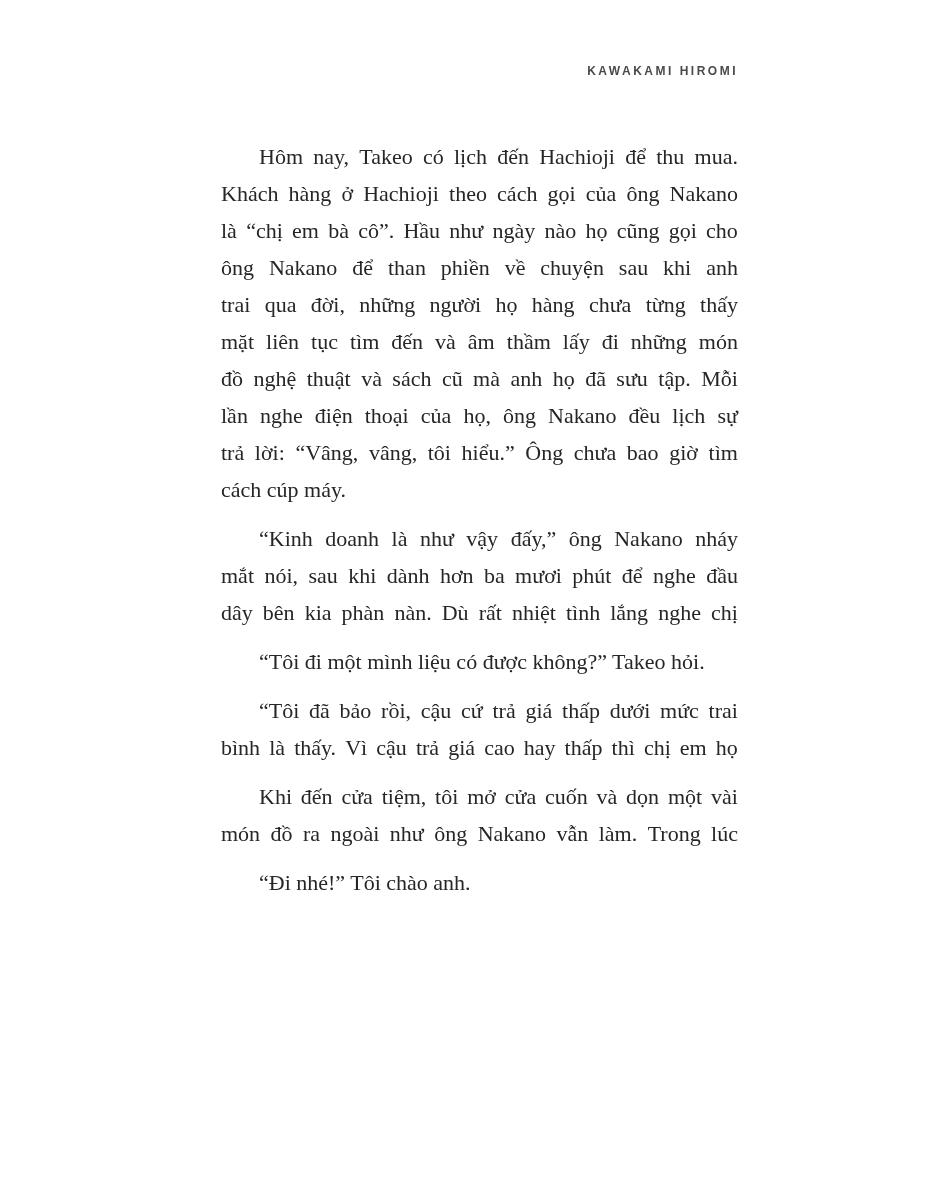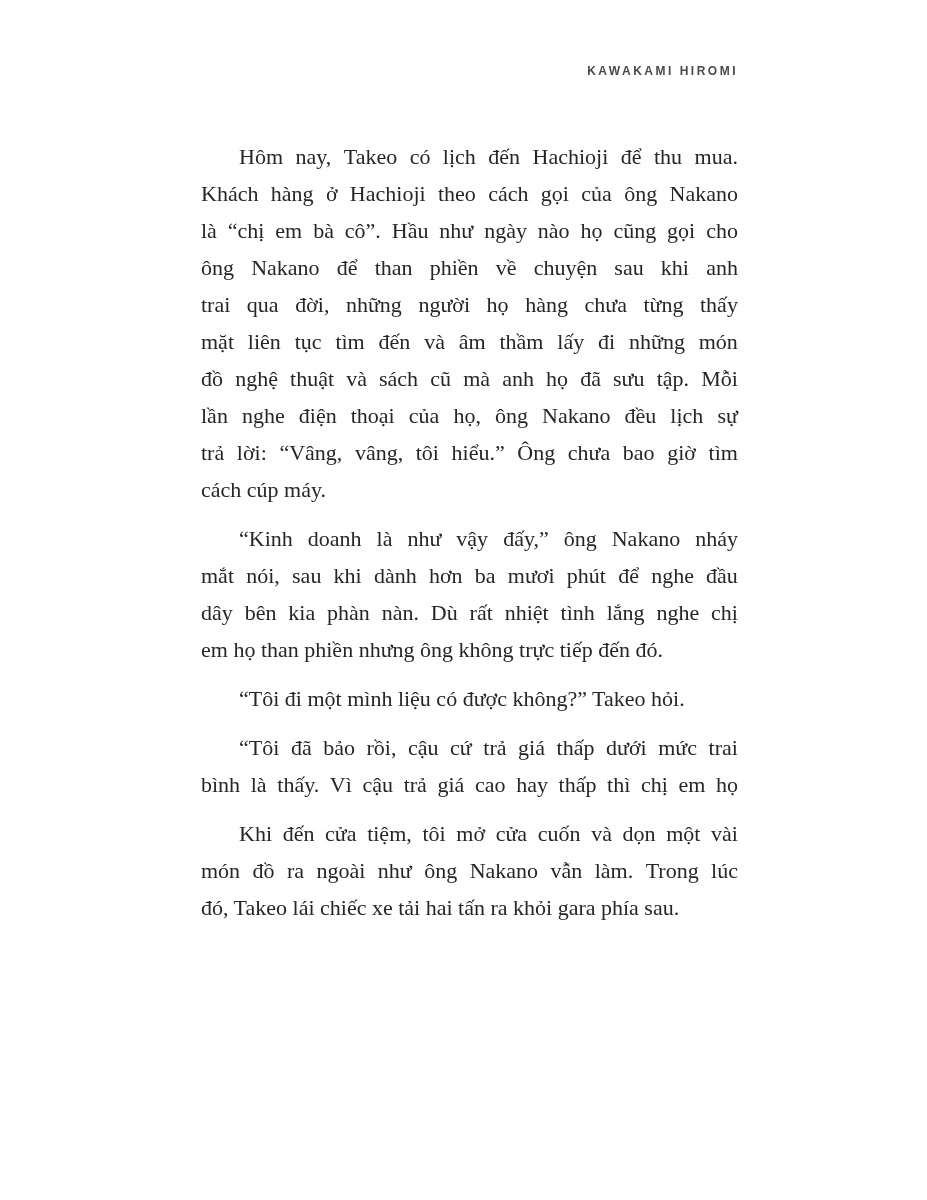--- a/index.html
+++ b/index.html
@@ -38,20 +38,21 @@
 
   .paragraph { margin: 0; }
   .paragraph + .paragraph { margin-top: 12px; }
 
   .line {
     height: 37px;
     line-height: 37px;
     display: flex;
     justify-content: space-between;
     align-items: flex-end;
+    margin-left: 20px;
   }
   .line span { white-space: nowrap; }
   .line.first { padding-left: 38px; }
   .line.last {
     display: block;
     white-space: nowrap;
     text-align: left;
   }
 
   .page-number {
@@ -227,21 +228,20 @@
           <span>phàn</span>
           <span>nàn.</span>
           <span>Dù</span>
           <span>rất</span>
           <span>nhiệt</span>
           <span>tình</span>
           <span>lắng</span>
           <span>nghe</span>
           <span>chị</span>
         </div>
-        <div class="line last">em họ than phiền nhưng ông không trực tiếp đến đó.</div>
       </div>
       <div class="paragraph">
         <div class="line first last">“Tôi đi một mình liệu có được không?” Takeo hỏi.</div>
       </div>
       <div class="paragraph">
         <div class="line first">
           <span>“Tôi</span>
           <span>đã</span>
           <span>bảo</span>
           <span>rồi,</span>
@@ -292,21 +292,20 @@
           <span>ra</span>
           <span>ngoài</span>
           <span>như</span>
           <span>ông</span>
           <span>Nakano</span>
           <span>vẫn</span>
           <span>làm.</span>
           <span>Trong</span>
           <span>lúc</span>
         </div>
-        <div class="line last">đó, Takeo lái chiếc xe tải hai tấn ra khỏi gara phía sau.</div>
       </div>
       <div class="paragraph">
         <div class="line first last">“Đi nhé!” Tôi chào anh.</div>
       </div>
     </div>
 
   <div class="page-number">15</div>
 
 </div>
 

